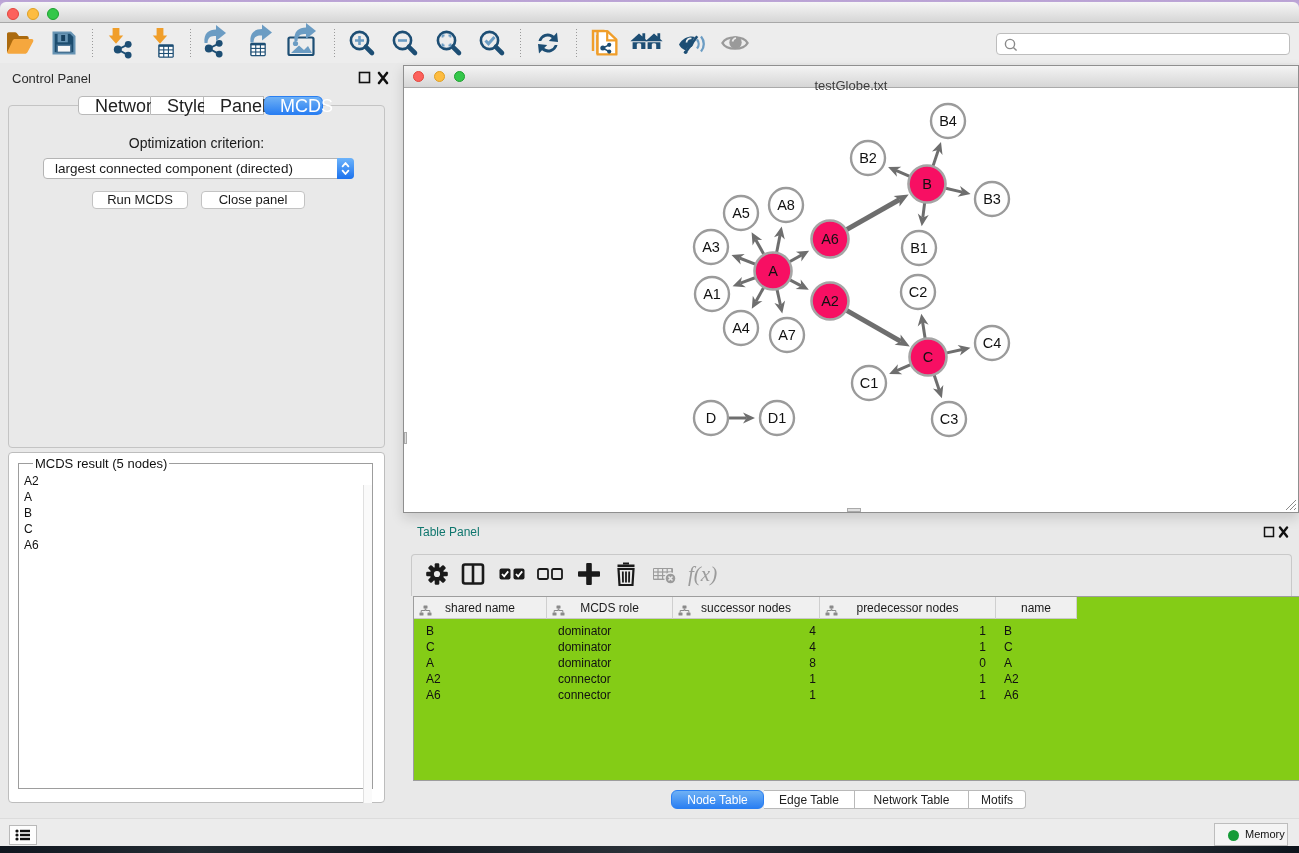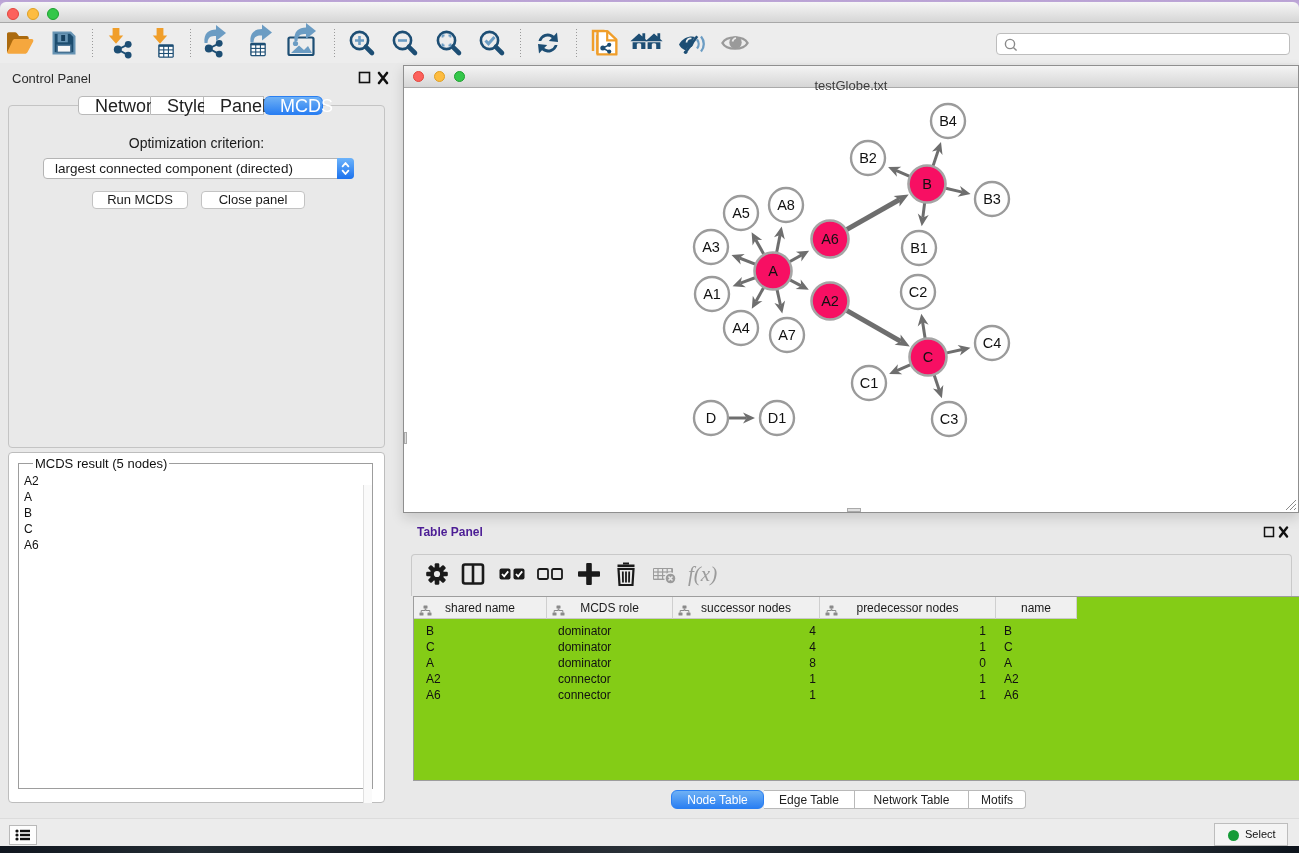--- a/index.html
+++ b/index.html
@@ -41,21 +41,21 @@
 #mcds-list { position:absolute; left:5px; top:2px; font-size:12px; color:#111; line-height:16px; }
 #mcds-scroll { position:absolute; right:0px; top:14px; width:9px; height:318px; background:#fafafa; border-left:1px solid #e0e0e0; }
 
 #netwin { left:403px; top:65px; width:896px; height:448px; background:#fff; border:1px solid #8f8f8f; box-shadow:0 5px 12px rgba(0,0,0,0.14); }
 #nw-titlebar { position:absolute; left:0; top:0; width:100%; height:22px; background:linear-gradient(#f4f4f4,#d6d6d6); border-bottom:1px solid #aaa; }
 #nw-titlebar .title { position:absolute; left:0; right:0; top:12px; text-align:center; font-size:13px; color:#3e3e3e; }
 #nw-titlebar .r { left:9px;  width:11px; height:11px; top:5px; background:#fc615c; border:1px solid #e2463d; }
 #nw-titlebar .y { left:30px; width:11px; height:11px; top:5px; background:#fdbc40; border:1px solid #dfa023; }
 #nw-titlebar .g { left:50px; width:11px; height:11px; top:5px; background:#34c74a; border:1px solid #1da130; }
 
-#tp-title { left:417px; top:525px; font-size:12px; color:#4c1d95;font-weight:bold; }
+#tp-title { left:417px; top:525px; font-size:12px; color:#0f766e; }
 #tp-toolbar { left:411px; top:554px; width:881px; height:42px; background:#e9e9e9; border:1px solid #c9c9c9; border-radius:4px 4px 0 0; border-bottom:none; }
 #tp-table { left:413px; top:596px; width:1044px; height:185px; background:#84cc16; border:1px solid #9d9d9d; }
 #tp-header { position:absolute; left:0; top:0; width:663px; height:22px; background:#f0f0f0; border-bottom:1px solid #c9c9c9; font-size:12px; color:#1a1a1a; }
 .hcell { position:absolute; top:0; height:22px; line-height:22px; border-right:1px solid #cfcfcf; text-align:center; }
 .hicon { position:absolute; left:5px; top:5px; }
 .trow { position:absolute; font-size:12px; color:#111; height:16px; line-height:16px; }
 .tnum { position:absolute; font-size:12px; color:#111; height:16px; line-height:16px; text-align:right; }
 
 
 #statusbar { left:0; top:818px; width:1299px; height:28px; background:#ececec; border-top:1px solid #dcdcdc; }
@@ -499,17 +499,17 @@
       <circle cx="7" cy="5" r="1.6" fill="#111"></circle>
         <rect x="10" y="3.8" width="10" height="2.4" fill="#111"></rect>
       <circle cx="7" cy="9" r="1.6" fill="#111"></circle>
         <rect x="10" y="7.8" width="10" height="2.4" fill="#111"></rect>
       <circle cx="7" cy="13" r="1.6" fill="#111"></circle>
         <rect x="10" y="11.8" width="10" height="2.4" fill="#111"></rect>
     </svg>
   </div>
   <div id="membtn">
       <div class="dot"></div>
-      <div class="lbl">Select</div>
+      <div class="lbl">Memory</div>
     </div>
 </div>
 
 <div class="abs" id="wp-bot"></div>
 
 </body></html>

